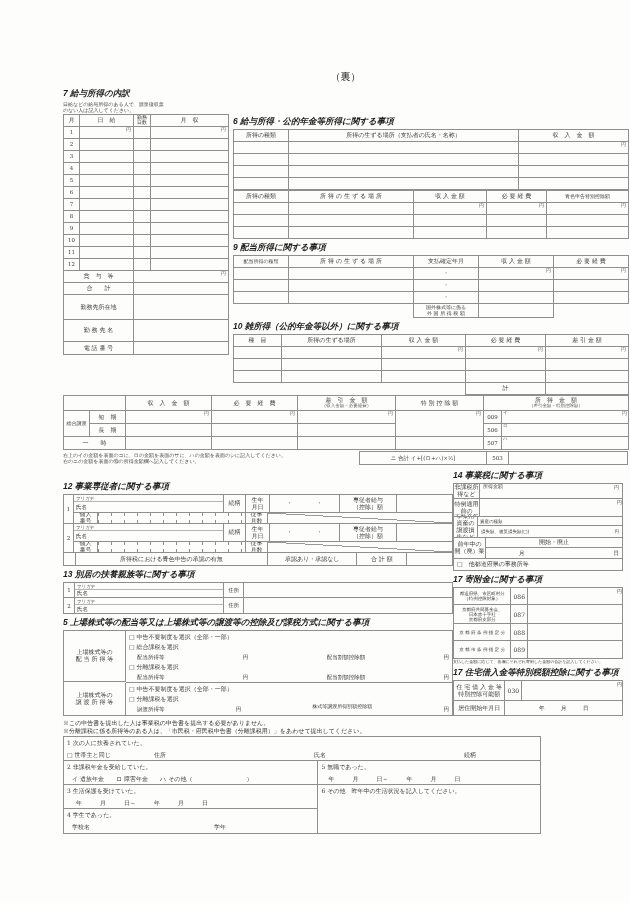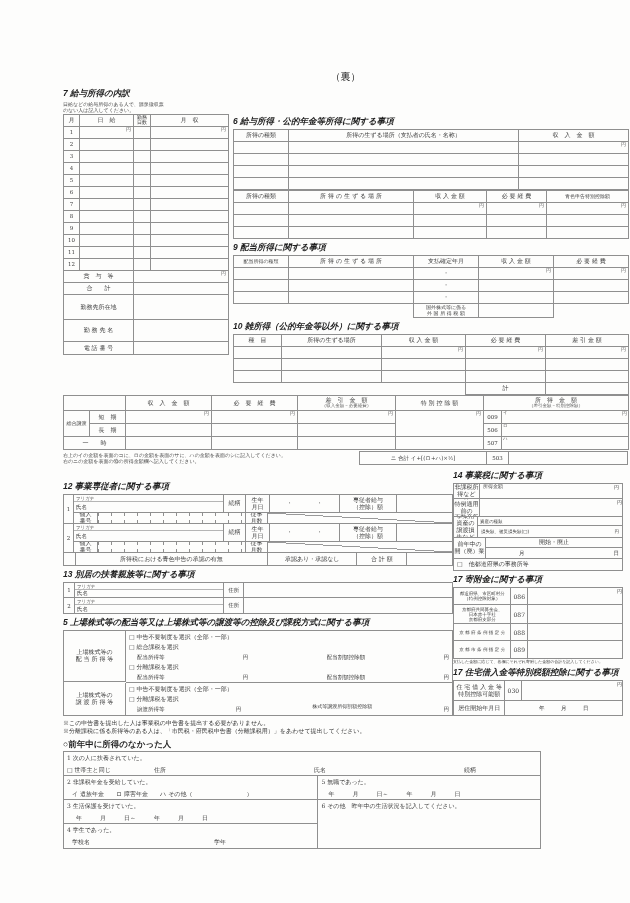--- a/index.html
+++ b/index.html
@@ -667,21 +667,20 @@
     </div>
   </div>
 
 
   <div class="notes-block">
     <div>※この申告書を提出した人は事業税の申告書を提出する必要がありません。</div>
     <div>※分離課税に係る所得等のある人は、「市民税・府民税申告書（分離課税用）」をあわせて提出してください。</div>
   </div>
 
   <div>
-    <div class="box-title">○前年中に所得のなかった人</div>
     <div class="grid" style="width:478px;">
       <div class="left" style="font-size:6px; height:12px; line-height:12px; padding-left:3px;">1 次の人に扶養されていた。</div>
       <div class="frow" style="height:12px; line-height:12px; border-bottom:1px solid #8f8f8f; font-size:6px;">
         <span class="left" style="width:90px; padding-left:3px;">□ 世帯主と同じ</span>
         <span style="width:160px; text-align:left;">住所</span>
         <span style="width:150px; text-align:left;">氏名</span>
         <span style="text-align:left;">続柄</span>
       </div>
       <div class="frow">
         <div style="width:255px; border-right:1px solid #8f8f8f;">

